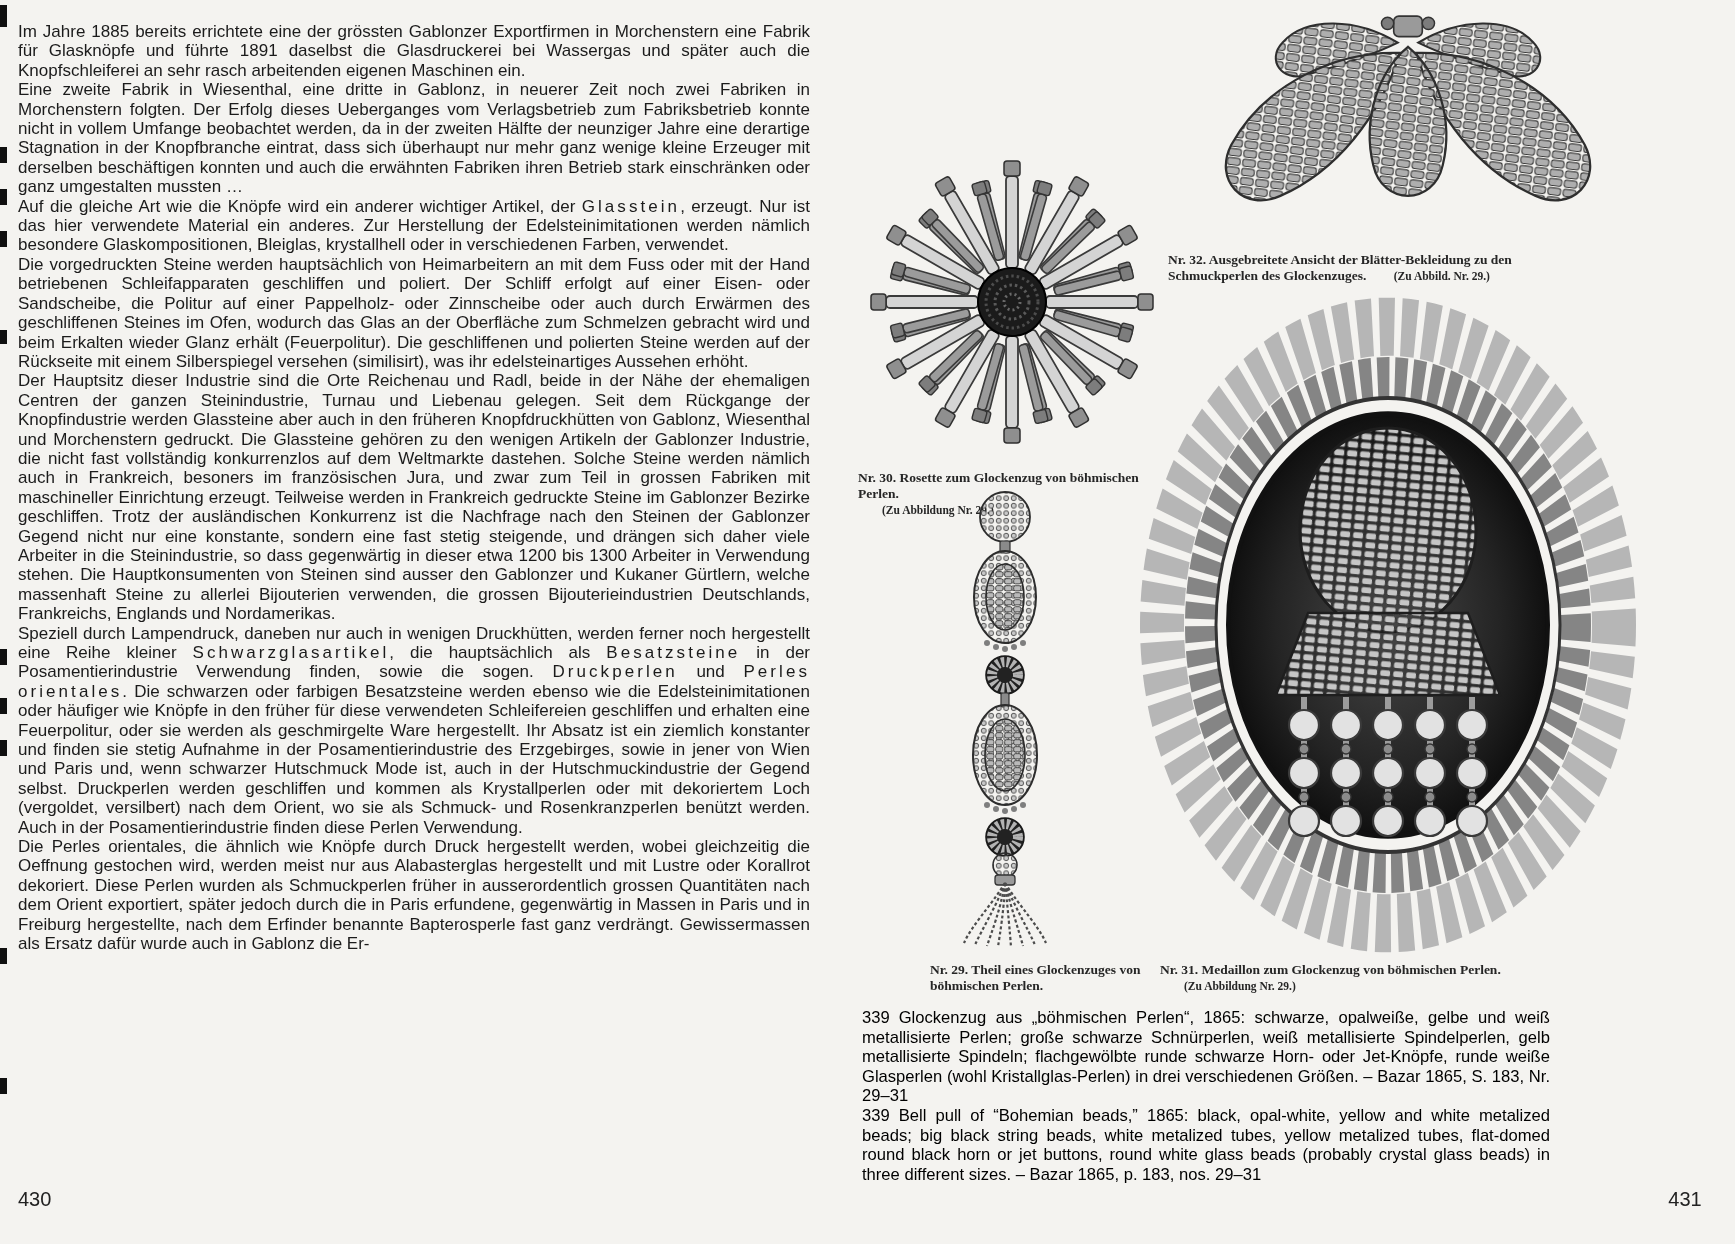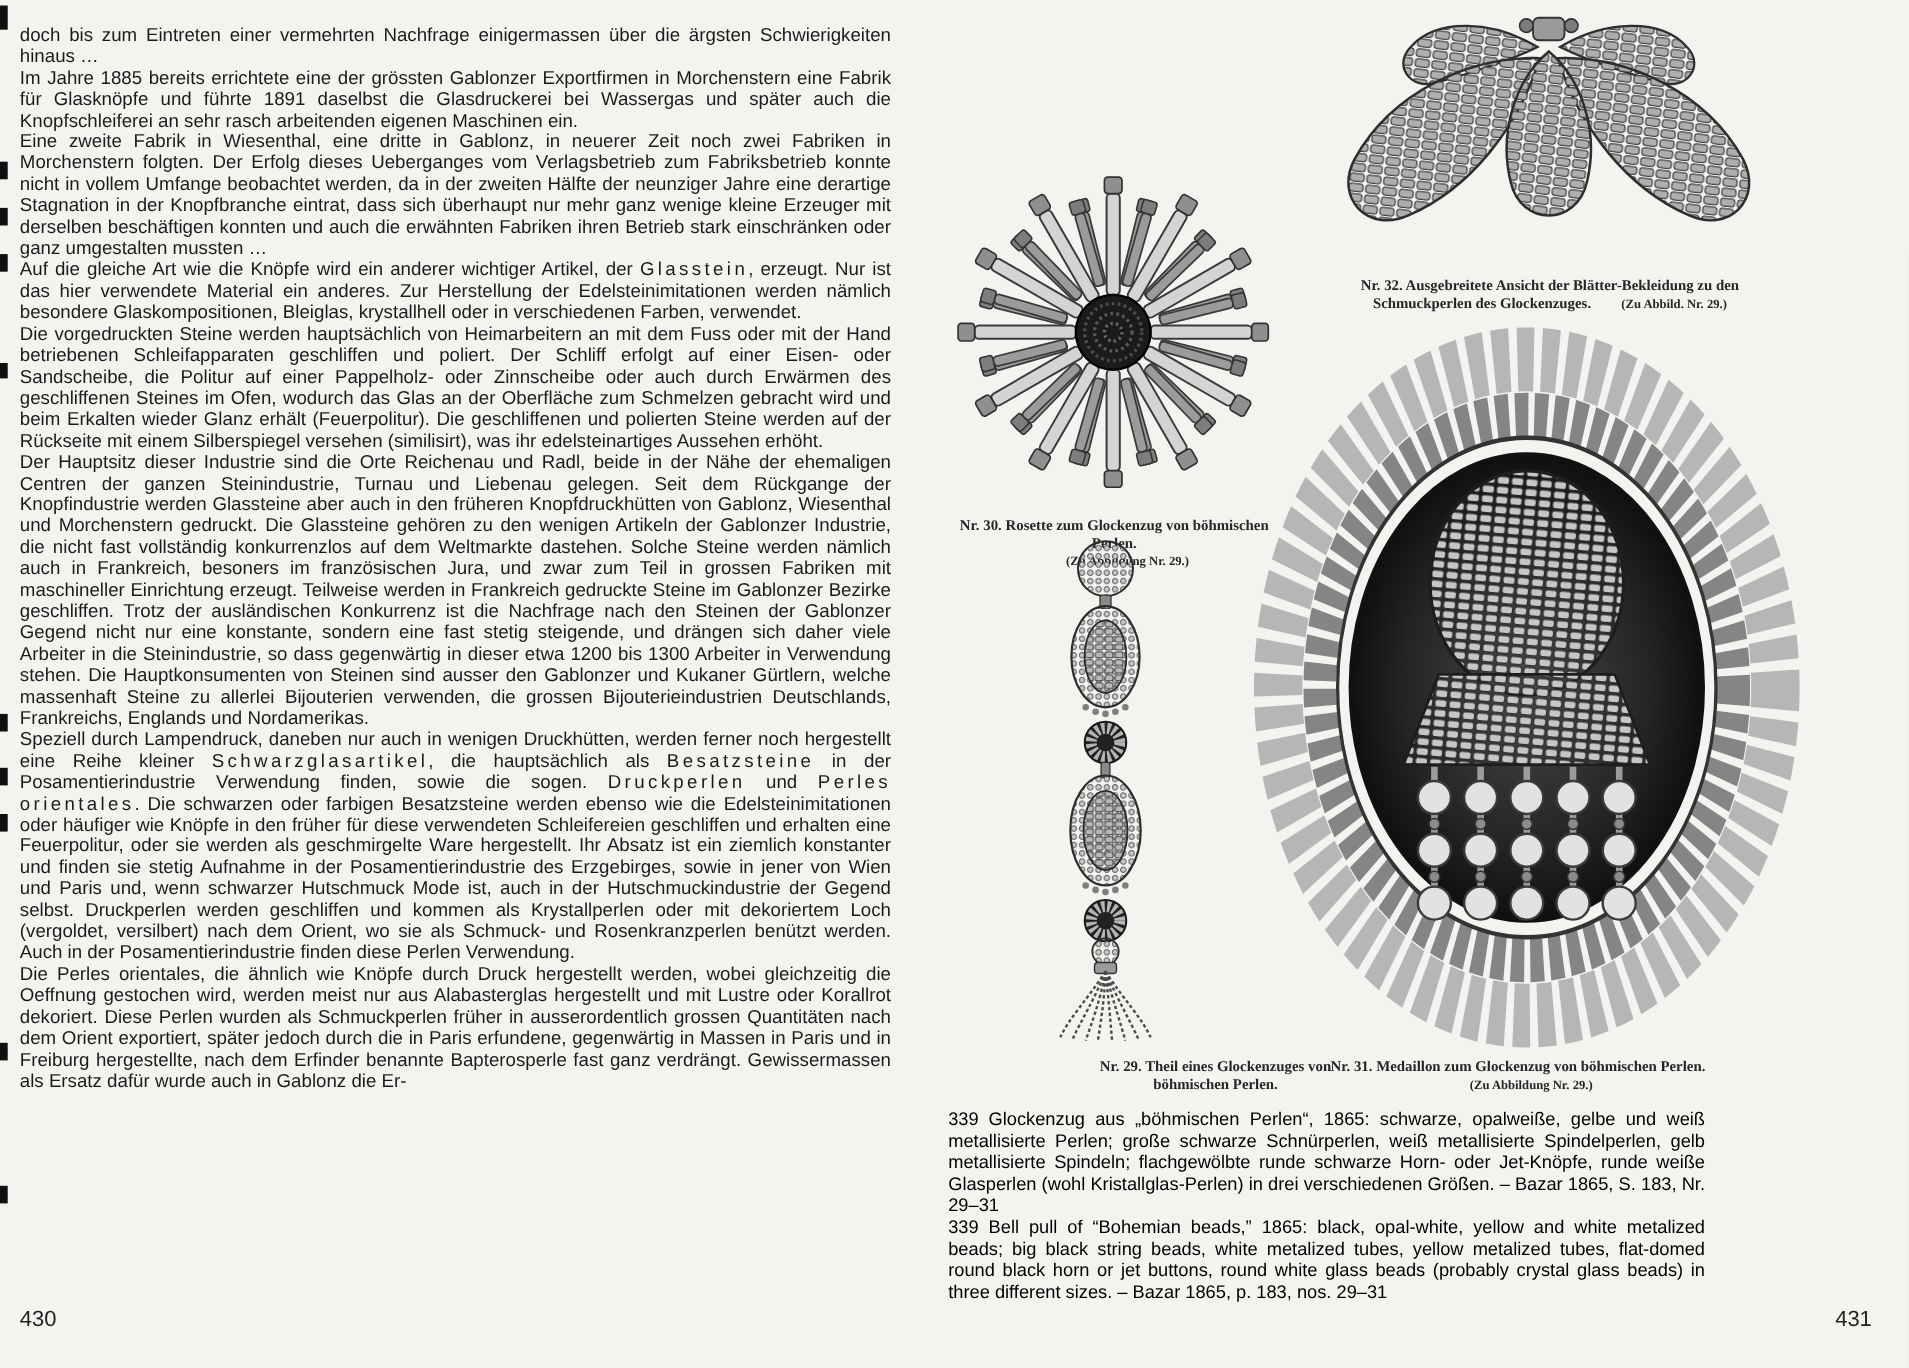--- a/index.html
+++ b/index.html
@@ -16,21 +16,21 @@
     color:#1b1b1b;
   }
   #left-text p{margin:0;}
   .sperr{letter-spacing:0.18em;}
   
   .pageno{
     position:absolute;font-size:20px;color:#222;margin-top:12px;
   }
   
   .figcap{
-    position:absolute;text-align:center;
+    position:absolute;
     font-family:"Liberation Serif","DejaVu Serif",serif;
     font-weight:bold;color:#262626;
     font-size:13.5px;line-height:16px;
   }
   .figcap .ref{font-size:11.5px;font-weight:bold;padding-left:24px;}
   
   #entries{
     position:absolute;left:862px;top:1008px;width:688px;
     font-size:16.6px;line-height:19.6px;text-align:justify;color:#000000;
   }
@@ -51,21 +51,20 @@
     <div class="edge-mark" style="top:231px;height:16px"></div>
     <div class="edge-mark" style="top:330px;height:14px"></div>
     <div class="edge-mark" style="top:649px;height:16px"></div>
     <div class="edge-mark" style="top:698px;height:16px"></div>
     <div class="edge-mark" style="top:740px;height:16px"></div>
     <div class="edge-mark" style="top:948px;height:16px"></div>
     <div class="edge-mark" style="top:1078px;height:16px"></div>
   </div>
 
   <div id="left-text">
-    <p>doch bis zum Eintreten einer vermehrten Nachfrage einigermassen über die ärgsten Schwierigkeiten hinaus …</p>
     <p>Im Jahre 1885 bereits errichtete eine der grössten Gablonzer Exportfirmen in Morchenstern eine Fabrik für Glasknöpfe und führte 1891 daselbst die Glasdruckerei bei Wassergas und später auch die Knopfschleiferei an sehr rasch arbeitenden eigenen Maschinen ein.</p>
     <p>Eine zweite Fabrik in Wiesenthal, eine dritte in Gablonz, in neuerer Zeit noch zwei Fabriken in Morchenstern folgten. Der Erfolg dieses Ueberganges vom Verlagsbetrieb zum Fabriksbetrieb konnte nicht in vollem Umfange beobachtet werden, da in der zweiten Hälfte der neunziger Jahre eine derartige Stagnation in der Knopfbranche eintrat, dass sich überhaupt nur mehr ganz wenige kleine Erzeuger mit derselben beschäftigen konnten und auch die erwähnten Fabriken ihren Betrieb stark einschränken oder ganz umgestalten mussten …</p>
     <p><span>Auf die gleiche Art wie die Knöpfe wird ein anderer wichtiger Artikel, der </span><span class="sperr">Glasstein</span><span>, erzeugt. Nur ist das hier verwendete Material ein anderes. Zur Herstellung der Edelsteinimitationen werden nämlich besondere Glaskompositionen, Bleiglas, krystallhell oder in verschiedenen Farben, verwendet.</span></p>
     <p>Die vorgedruckten Steine werden hauptsächlich von Heimarbeitern an mit dem Fuss oder mit der Hand betriebenen Schleifapparaten geschliffen und poliert. Der Schliff erfolgt auf einer Eisen- oder Sandscheibe, die Politur auf einer Pappelholz- oder Zinnscheibe oder auch durch Erwärmen des geschliffenen Steines im Ofen, wodurch das Glas an der Oberfläche zum Schmelzen gebracht wird und beim Erkalten wieder Glanz erhält (Feuerpolitur). Die geschliffenen und polierten Steine werden auf der Rückseite mit einem Silberspiegel versehen (similisirt), was ihr edelsteinartiges Aussehen erhöht.</p>
     <p>Der Hauptsitz dieser Industrie sind die Orte Reichenau und Radl, beide in der Nähe der ehemaligen Centren der ganzen Steinindustrie, Turnau und Liebenau gelegen. Seit dem Rückgange der Knopfindustrie werden Glassteine aber auch in den früheren Knopfdruckhütten von Gablonz, Wiesenthal und Morchenstern gedruckt. Die Glassteine gehören zu den wenigen Artikeln der Gablonzer Industrie, die nicht fast vollständig konkurrenzlos auf dem Weltmarkte dastehen. Solche Steine werden nämlich auch in Frankreich, besoners im französischen Jura, und zwar zum Teil in grossen Fabriken mit maschineller Einrichtung erzeugt. Teilweise werden in Frankreich gedruckte Steine im Gablonzer Bezirke geschliffen. Trotz der ausländischen Konkurrenz ist die Nachfrage nach den Steinen der Gablonzer Gegend nicht nur eine konstante, sondern eine fast stetig steigende, und drängen sich daher viele Arbeiter in die Steinindustrie, so dass gegenwärtig in dieser etwa 1200 bis 1300 Arbeiter in Verwendung stehen. Die Hauptkonsumenten von Steinen sind ausser den Gablonzer und Kukaner Gürtlern, welche massenhaft Steine zu allerlei Bijouterien verwenden, die grossen Bijouterieindustrien Deutschlands, Frankreichs, Englands und Nordamerikas.</p>
     <p><span>Speziell durch Lampendruck, daneben nur auch in wenigen Druckhütten, werden ferner noch hergestellt eine Reihe kleiner </span><span class="sperr">Schwarzglasartikel</span><span>, die hauptsächlich als </span><span class="sperr">Besatzsteine</span><span> in der Posamentierindustrie Verwendung finden, sowie die sogen. </span><span class="sperr">Druckperlen</span><span> und </span><span class="sperr">Perles orientales</span><span>. Die schwarzen oder farbigen Besatzsteine werden ebenso wie die Edelsteinimitationen oder häufiger wie Knöpfe in den früher für diese verwendeten Schleifereien geschliffen und erhalten eine Feuerpolitur, oder sie werden als geschmirgelte Ware hergestellt. Ihr Absatz ist ein ziemlich konstanter und finden sie stetig Aufnahme in der Posamentierindustrie des Erzgebirges, sowie in jener von Wien und Paris und, wenn schwarzer Hutschmuck Mode ist, auch in der Hutschmuckindustrie der Gegend selbst. Druckperlen werden geschliffen und kommen als Krystallperlen oder mit dekoriertem Loch (vergoldet, versilbert) nach dem Orient, wo sie als Schmuck- und Rosenkranzperlen benützt werden. Auch in der Posamentierindustrie finden diese Perlen Verwendung.</span></p>
     <p>Die Perles orientales, die ähnlich wie Knöpfe durch Druck hergestellt werden, wobei gleichzeitig die Oeffnung gestochen wird, werden meist nur aus Alabasterglas hergestellt und mit Lustre oder Korallrot dekoriert. Diese Perlen wurden als Schmuckperlen früher in ausserordentlich grossen Quantitäten nach dem Orient exportiert, später jedoch durch die in Paris erfundene, gegenwärtig in Massen in Paris und in Freiburg hergestellte, nach dem Erfinder benannte Bapterosperle fast ganz verdrängt. Gewissermassen als Ersatz dafür wurde auch in Gablonz die Er-</p>
   </div>
   <div class="pageno" style="left:18px;top:1176px;">430</div>
 

